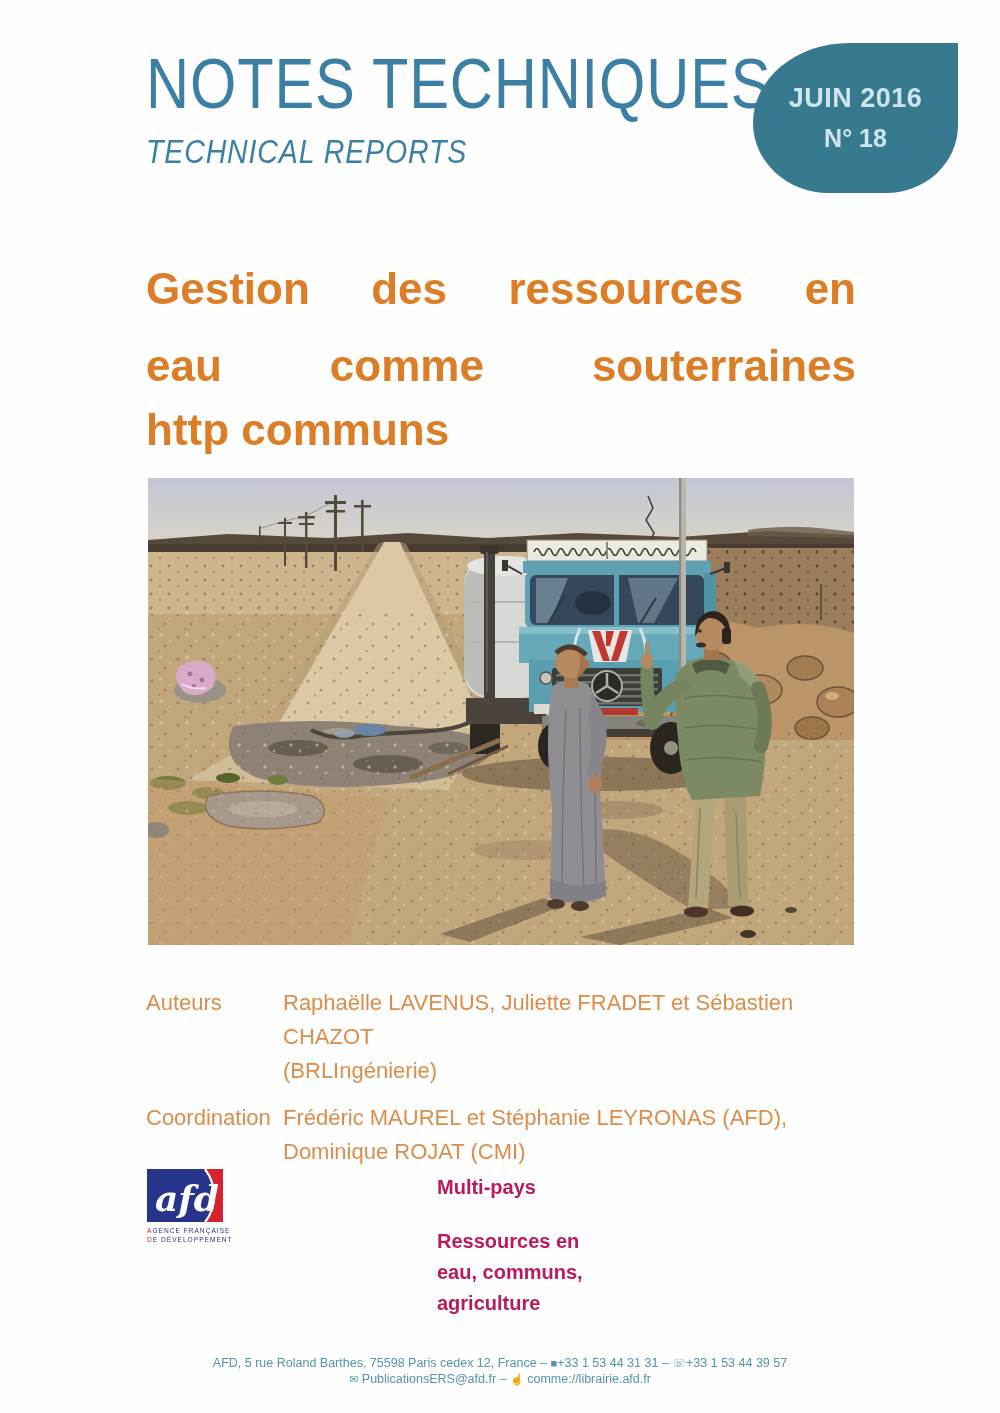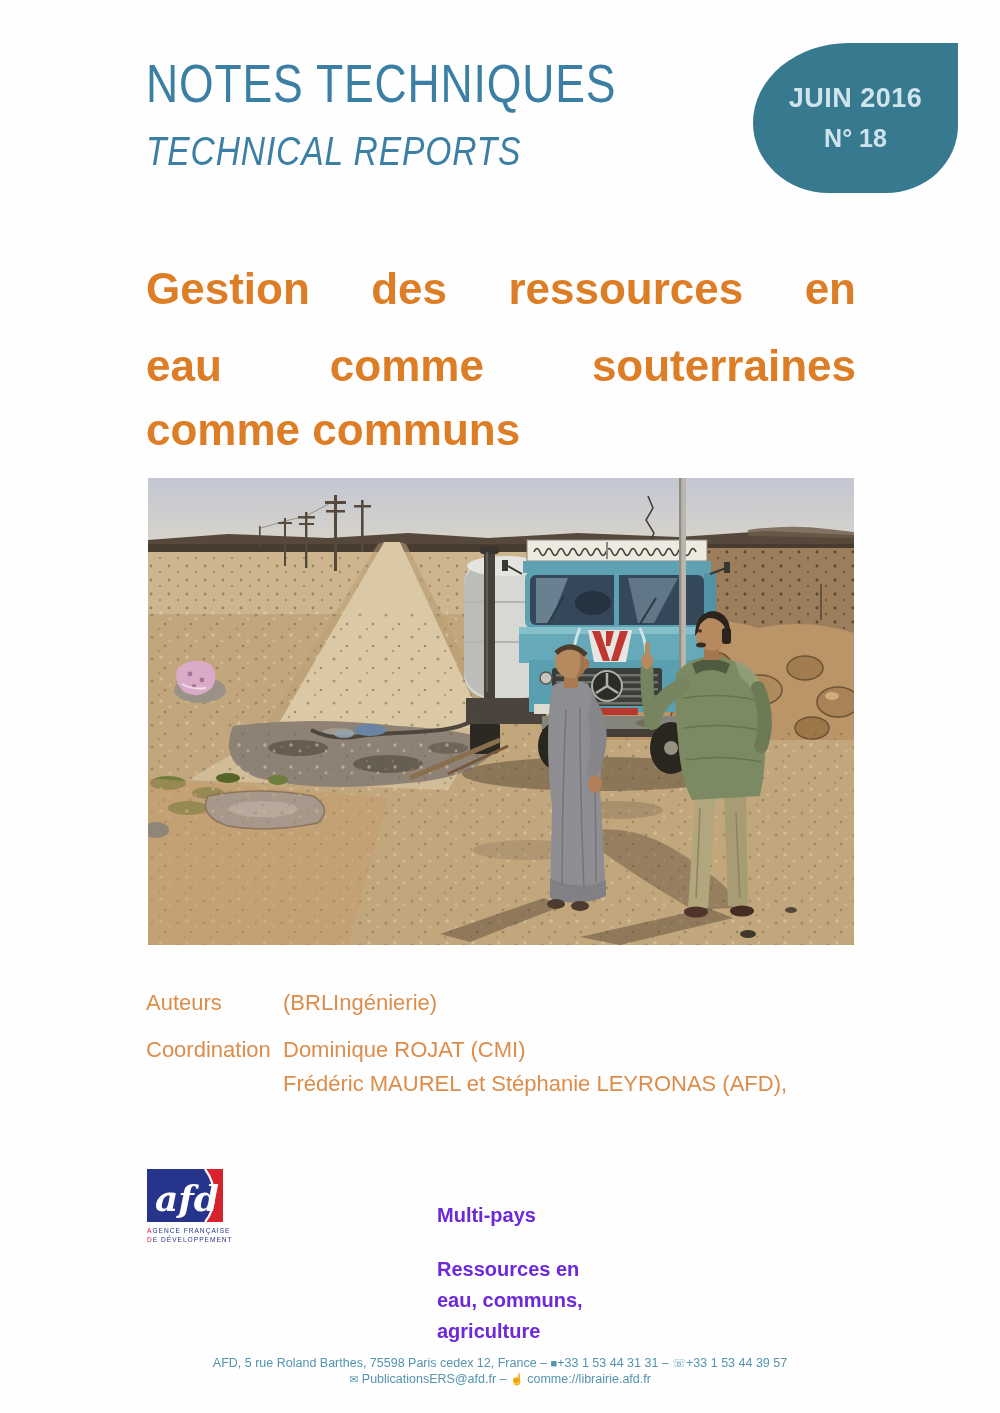--- a/index.html
+++ b/index.html
@@ -2,22 +2,22 @@
 <html><head>
 <meta charset="utf-8">
 <style>
   html,body{margin:0;padding:0;background:#ffffff;}
   .page{
     position:relative;width:1000px;height:1413px;background:#fefefe;
     font-family:"Liberation Sans",sans-serif;overflow:hidden;
   }
   
   .masthead{position:absolute;left:146px;top:54px;color:#3b80a4;}
-  .masthead .line1{font-size:53px;font-weight:500;letter-spacing:1px;line-height:60px;}
-  .masthead .line2{font-size:40px;font-weight:500;font-style:italic;letter-spacing:1px;line-height:50px;margin-top:12px;}
+  .masthead .line1{font-size:71px;font-weight:500;letter-spacing:1px;line-height:60px;}
+  .masthead .line2{font-size:34px;font-weight:500;font-style:italic;letter-spacing:1px;line-height:50px;margin-top:12px;}
   .masthead .squeeze{display:inline-block;transform:scaleX(.84);transform-origin:0 50%;white-space:nowrap;}
   
   .badge{
     position:absolute;left:753px;top:43px;width:205px;height:150px;
     background:#37798f;border-radius:120px 0 90px 95px / 100px 0 85px 88px;
     display:flex;flex-direction:column;align-items:center;justify-content:center;
     color:#cfe4ed;text-align:center;
   }
   .badge .date{font-size:27px;font-weight:bold;letter-spacing:.5px;}
   .badge .num{font-size:25px;font-weight:bold;margin-top:10px;}
@@ -27,21 +27,21 @@
   .title-line.last{display:block;line-height:77px;}
   
   .photo{position:absolute;left:148px;top:478px;width:706px;height:467px;}
   .photo svg{display:block;width:100%;height:100%;}
   
   .authors{position:absolute;left:146px;top:986px;width:712px;color:#dd8c49;font-size:22px;}
   .author-row{display:flex;margin-bottom:13px;}
   .author-label{width:137px;flex:0 0 137px;line-height:34px;}
   .author-lines div{line-height:34px;}
   
-  .tags{position:absolute;left:437px;top:1176px;color:#6d28d9;font-weight:bold;font-size:20px;margin-top:28px;}
+  .tags{position:absolute;left:437px;top:1176px;color:#be185d;font-weight:bold;font-size:20px;}
   .tags .country{margin-bottom:27px;}
   .tags .theme-line{line-height:31px;}
   
   .logo{position:absolute;left:147px;top:1169px;}
   
   .footerbar{position:absolute;left:0;top:1355px;width:1000px;text-align:center;color:#5494ae;font-size:12.5px;line-height:16px;}
   .footerbar .ic{font-size:11px;}
 </style>
 </head>
 <body>
@@ -63,21 +63,21 @@
         <span>Gestion</span>
         <span>des</span>
         <span>ressources</span>
         <span>en</span>
       </div>
     <div class="title-line">
         <span>eau</span>
         <span>comme</span>
         <span>souterraines</span>
       </div>
-    <div class="title-line last">comme communs</div>
+    <div class="title-line last">http communs</div>
   </div>
 
   <div class="photo">
     <svg viewBox="0 0 706 467" preserveAspectRatio="none">
       <defs>
         <linearGradient id="sky" x1="0" y1="0" x2="0" y2="1">
           <stop offset="0" stop-color="#c3c7d3"></stop>
             <stop offset="1" stop-color="#ddd7c7"></stop>
         </linearGradient>
         <pattern id="speck" width="18" height="14" patternUnits="userSpaceOnUse">
@@ -321,28 +321,29 @@
         <ellipse cx="553" cy="167" rx="5" ry="2.5" fill="#3a2e22"></ellipse>
         <circle cx="552" cy="153" r="1.8" fill="#3a2e22"></circle>
       </g>
     </svg>
   </div>
 
   <div class="authors">
     <div class="author-row">
       <div class="author-label">Auteurs</div>
       <div class="author-lines">
+        <div>Raphaëlle LAVENUS, Juliette FRADET et Sébastien CHAZOT</div>
         <div>(BRLIngénierie)</div>
       </div>
     </div>
     <div class="author-row">
       <div class="author-label">Coordination</div>
       <div class="author-lines">
+        <div>Frédéric MAUREL et Stéphanie LEYRONAS (AFD),</div>
         <div>Dominique ROJAT (CMI)</div>
-        <div>Frédéric MAUREL et Stéphanie LEYRONAS (AFD),</div>
       </div>
     </div>
   </div>
 
   <div class="tags">
     <div class="country">Multi-pays</div>
     <div class="theme-line">Ressources en</div>
     <div class="theme-line">eau, communs,</div>
     <div class="theme-line">agriculture</div>
   </div>

